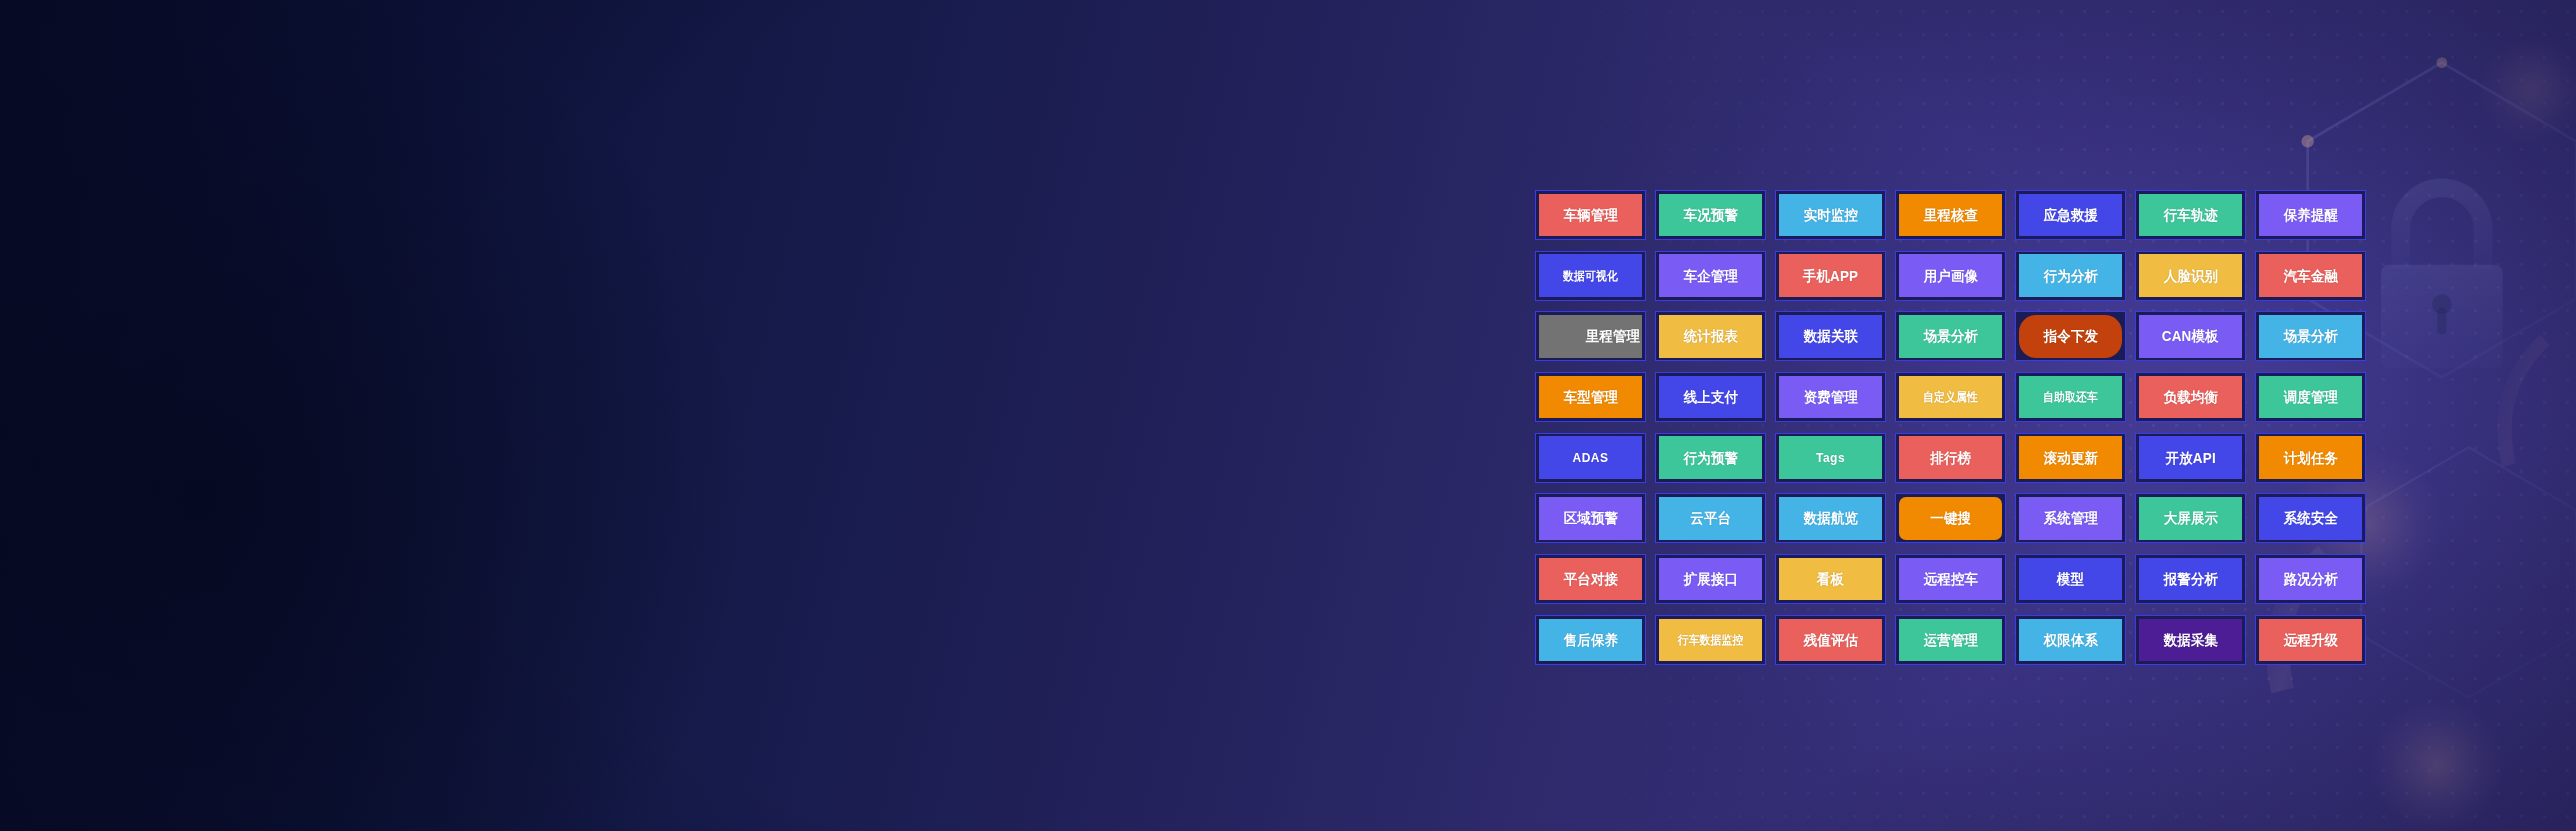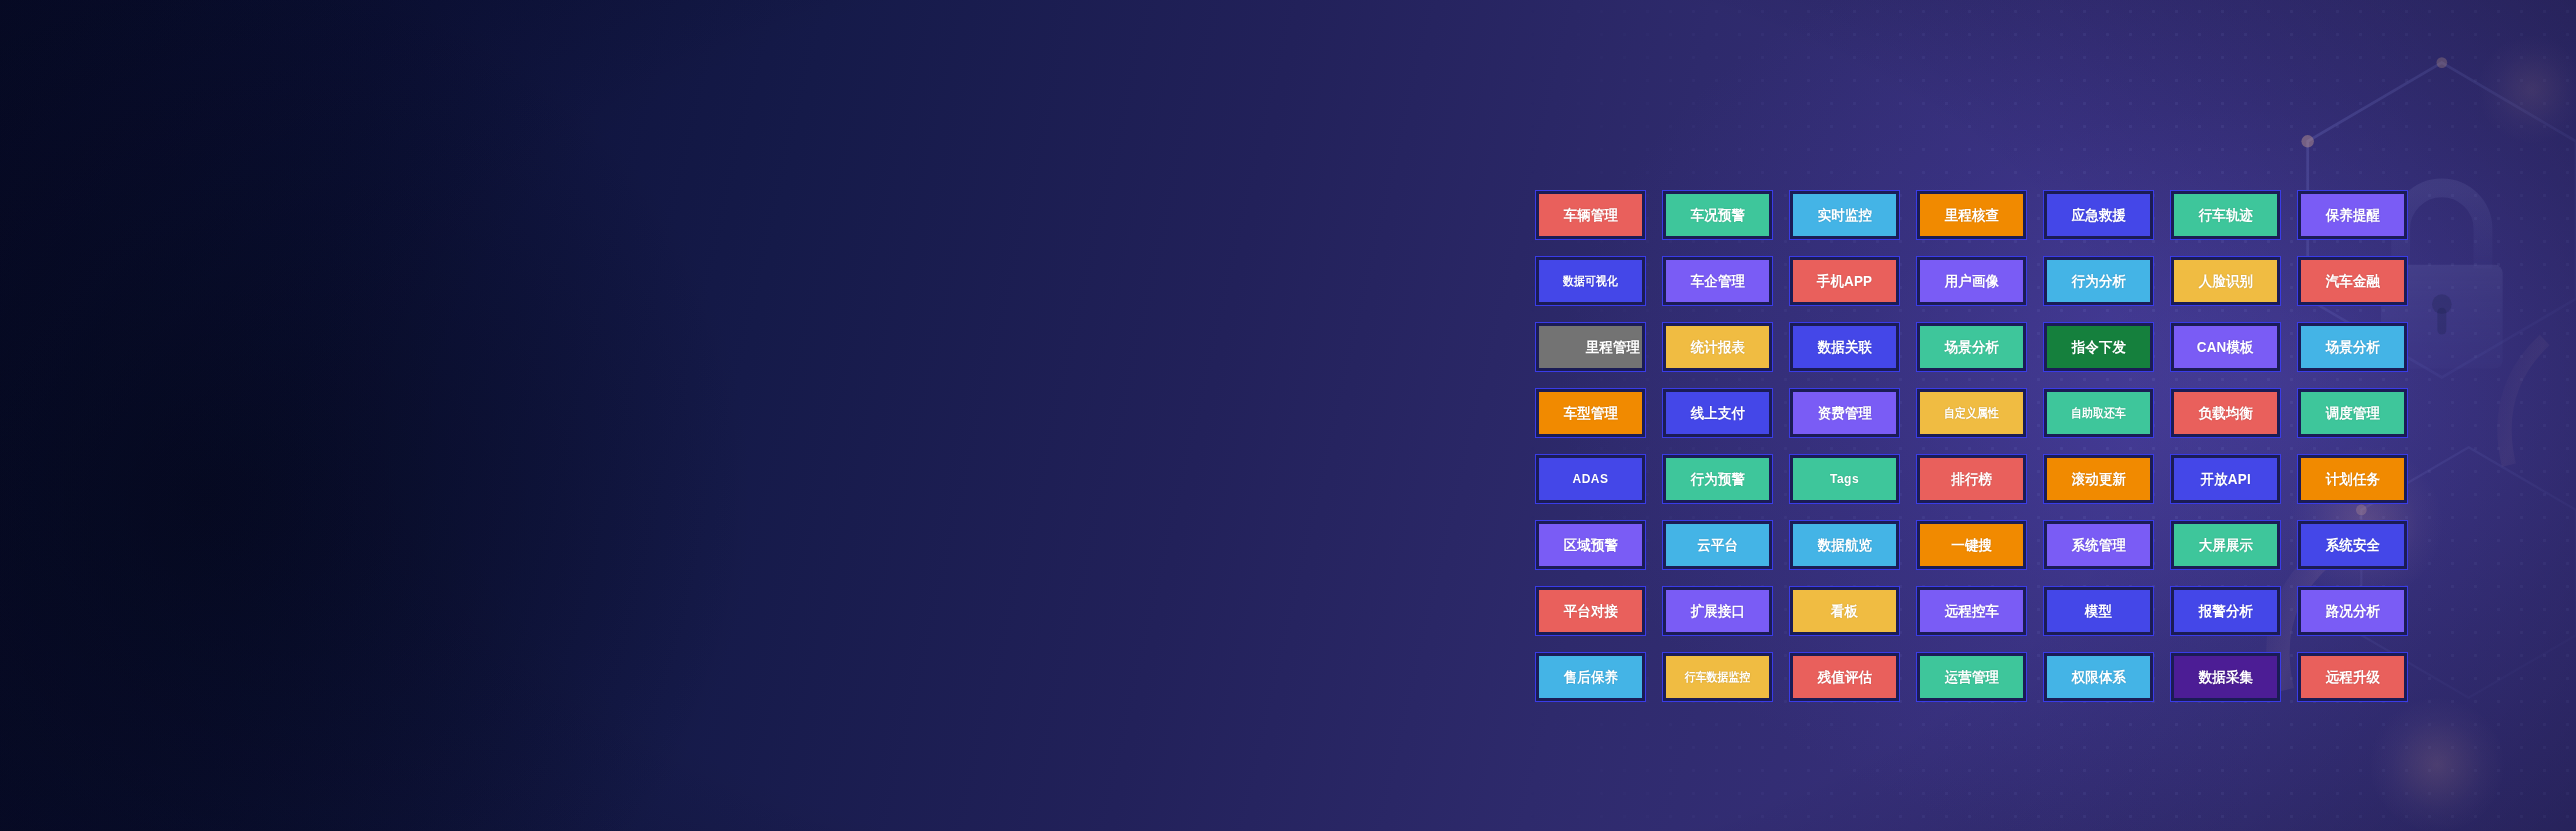--- a/index.html
+++ b/index.html
@@ -61,21 +61,20 @@
   
   #tile-grid {
     position:absolute;
     left:1535px; top:190px;
     display:grid;
     grid-template-columns:repeat(7, 111px);
     grid-auto-rows:50px;
     column-gap:9px;
     row-gap:10.7px;
     z-index:5;
-    gap:16px;
   }
 
   .tile {
     position:relative;
     border:1.8px solid #3a3ce8;
     background:#1b1c55;
     padding:2.7px;
     display:block;
   }
   .tile-fill {
@@ -240,21 +239,21 @@
       <div class="tile-fill" style="background: rgb(68, 71, 232);">
         <span class="tile-label">数据关联</span>
       </div>
     </div>
     <div class="tile" style="border-color: rgb(58, 60, 232);">
       <div class="tile-fill" style="background: rgb(62, 198, 155);">
         <span class="tile-label">场景分析</span>
       </div>
     </div>
     <div class="tile" style="border-color: rgb(58, 60, 232);">
-      <div class="tile-fill" style="background: #15803d;">
+      <div class="tile-fill" style="background: #c2410c; border-radius: 17px;">
         <span class="tile-label">指令下发</span>
       </div>
     </div>
     <div class="tile" style="border-color: rgb(58, 60, 232);">
       <div class="tile-fill" style="background: rgb(122, 92, 245);">
         <span class="tile-label">CAN模板</span>
       </div>
     </div>
     <div class="tile" style="border-color: rgb(58, 60, 232);">
       <div class="tile-fill" style="background: rgb(68, 180, 230);">
@@ -340,21 +339,21 @@
       <div class="tile-fill" style="background: rgb(68, 180, 230);">
         <span class="tile-label">云平台</span>
       </div>
     </div>
     <div class="tile" style="border-color: rgb(58, 60, 232);">
       <div class="tile-fill" style="background: rgb(68, 180, 230);">
         <span class="tile-label">数据航览</span>
       </div>
     </div>
     <div class="tile" style="border-color: rgb(58, 60, 232);">
-      <div class="tile-fill" style="background: rgb(241, 138, 0);">
+      <div class="tile-fill" style="background: rgb(241, 138, 0); border-radius: 7px;">
         <span class="tile-label">一键搜</span>
       </div>
     </div>
     <div class="tile" style="border-color: rgb(58, 60, 232);">
       <div class="tile-fill" style="background: rgb(122, 92, 245);">
         <span class="tile-label">系统管理</span>
       </div>
     </div>
     <div class="tile" style="border-color: rgb(58, 60, 232);">
       <div class="tile-fill" style="background: rgb(62, 198, 155);">

